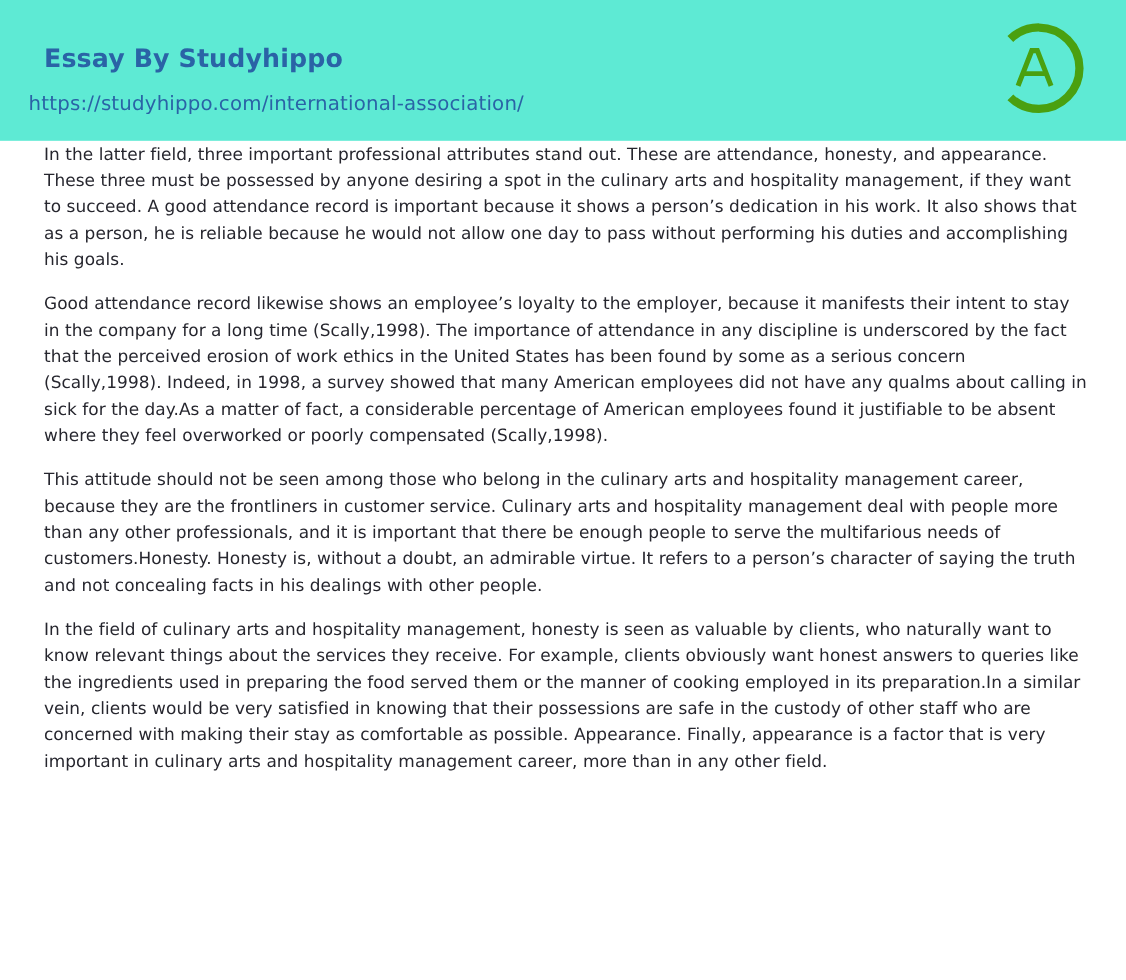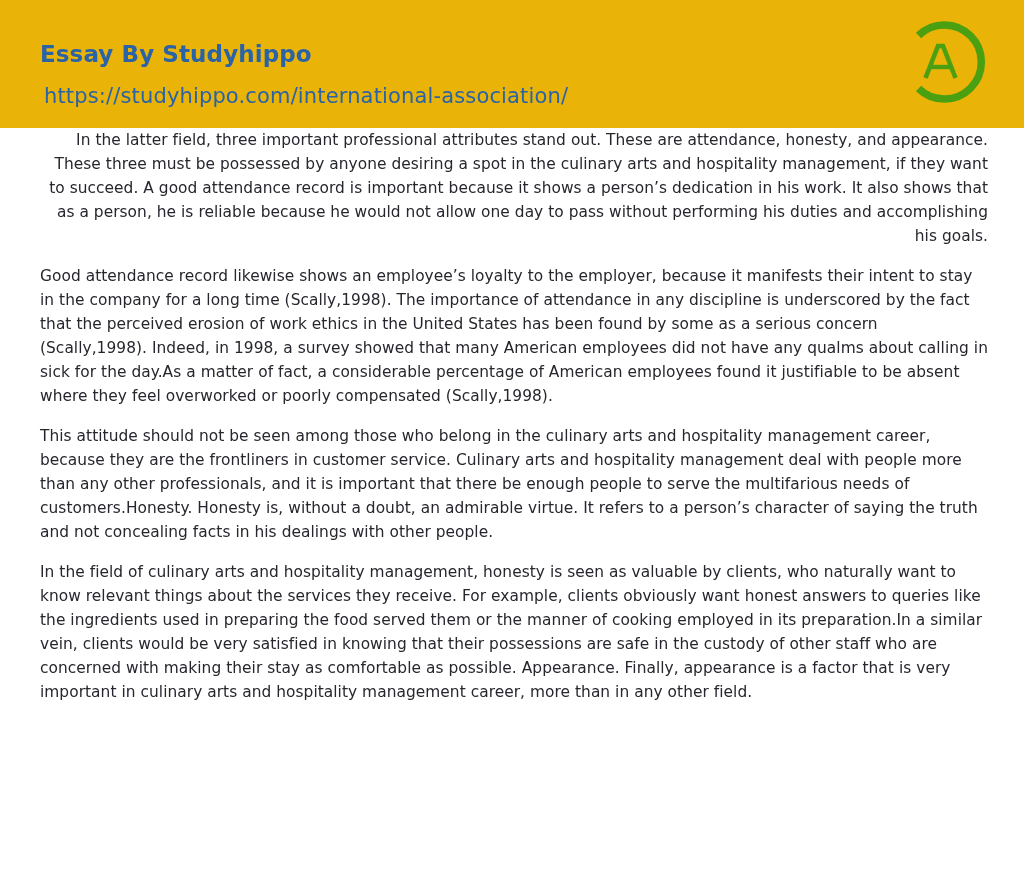--- a/index.html
+++ b/index.html
@@ -10,38 +10,38 @@
     body {
       width: 1024px;
       height: 891px;
       overflow: hidden;
       font-family: "DejaVu Sans", sans-serif;
       color: #26262e;
     }
     .header {
       position: relative;
       height: 128px;
-      background: #eab308;
+      background: #5eead4;
     }
     .brand-title {
       position: absolute;
       left: 40px;
       top: 41px;
       margin: 0;
       font-size: 23px;
       font-weight: bold;
       color: #2a63a6;
       letter-spacing: 0.1px;
       white-space: nowrap;
     }
     .brand-url {
       position: absolute;
-      left: 44px;
+      left: 26px;
       top: 84px;
-      font-size: 21px;
+      font-size: 18px;
       color: #2a63a6;
       text-decoration: none;
       white-space: nowrap;
       letter-spacing: 0.15px;
     }
     .logo {
       position: absolute;
       left: 912px;
       top: 19px;
       width: 74px;
@@ -64,21 +64,20 @@
       margin: 0 0 16px 0;
       font-size: 15.4px;
       line-height: 24px;
       color: #26262e;
       width: 948px;
       letter-spacing: 0.05px;
       word-spacing: 0px;
     }
     .para:first-of-type {
       margin-top: 0;
-      text-align: right;
     }
     .para.last {
       font-family: "Liberation Sans", sans-serif;
       font-size: 16.6px;
       white-space: nowrap;
     }
   </style>
 </head>
 <body>
 

